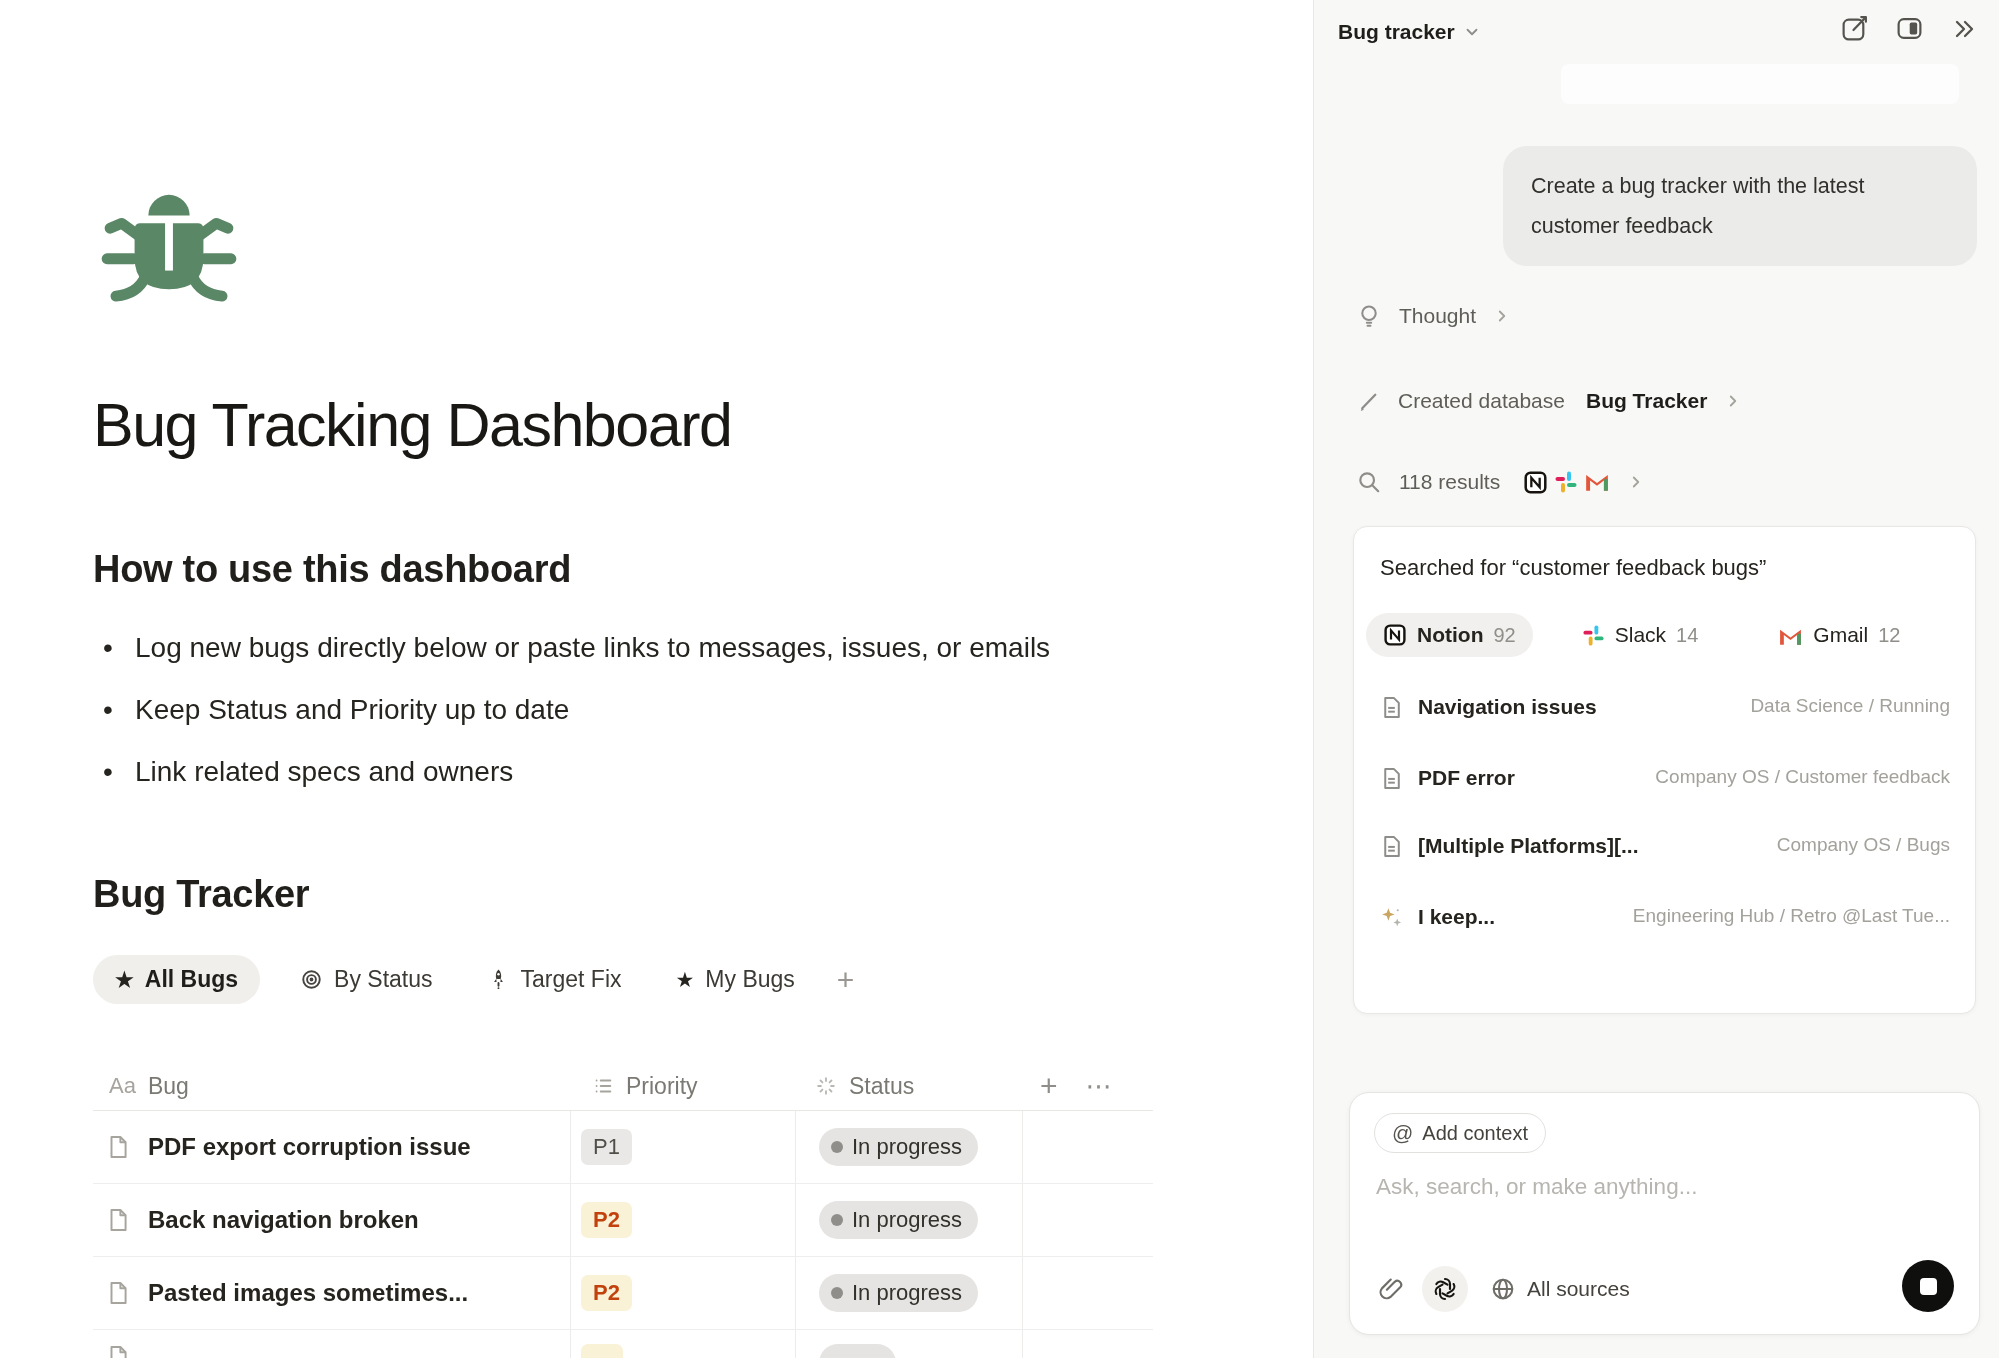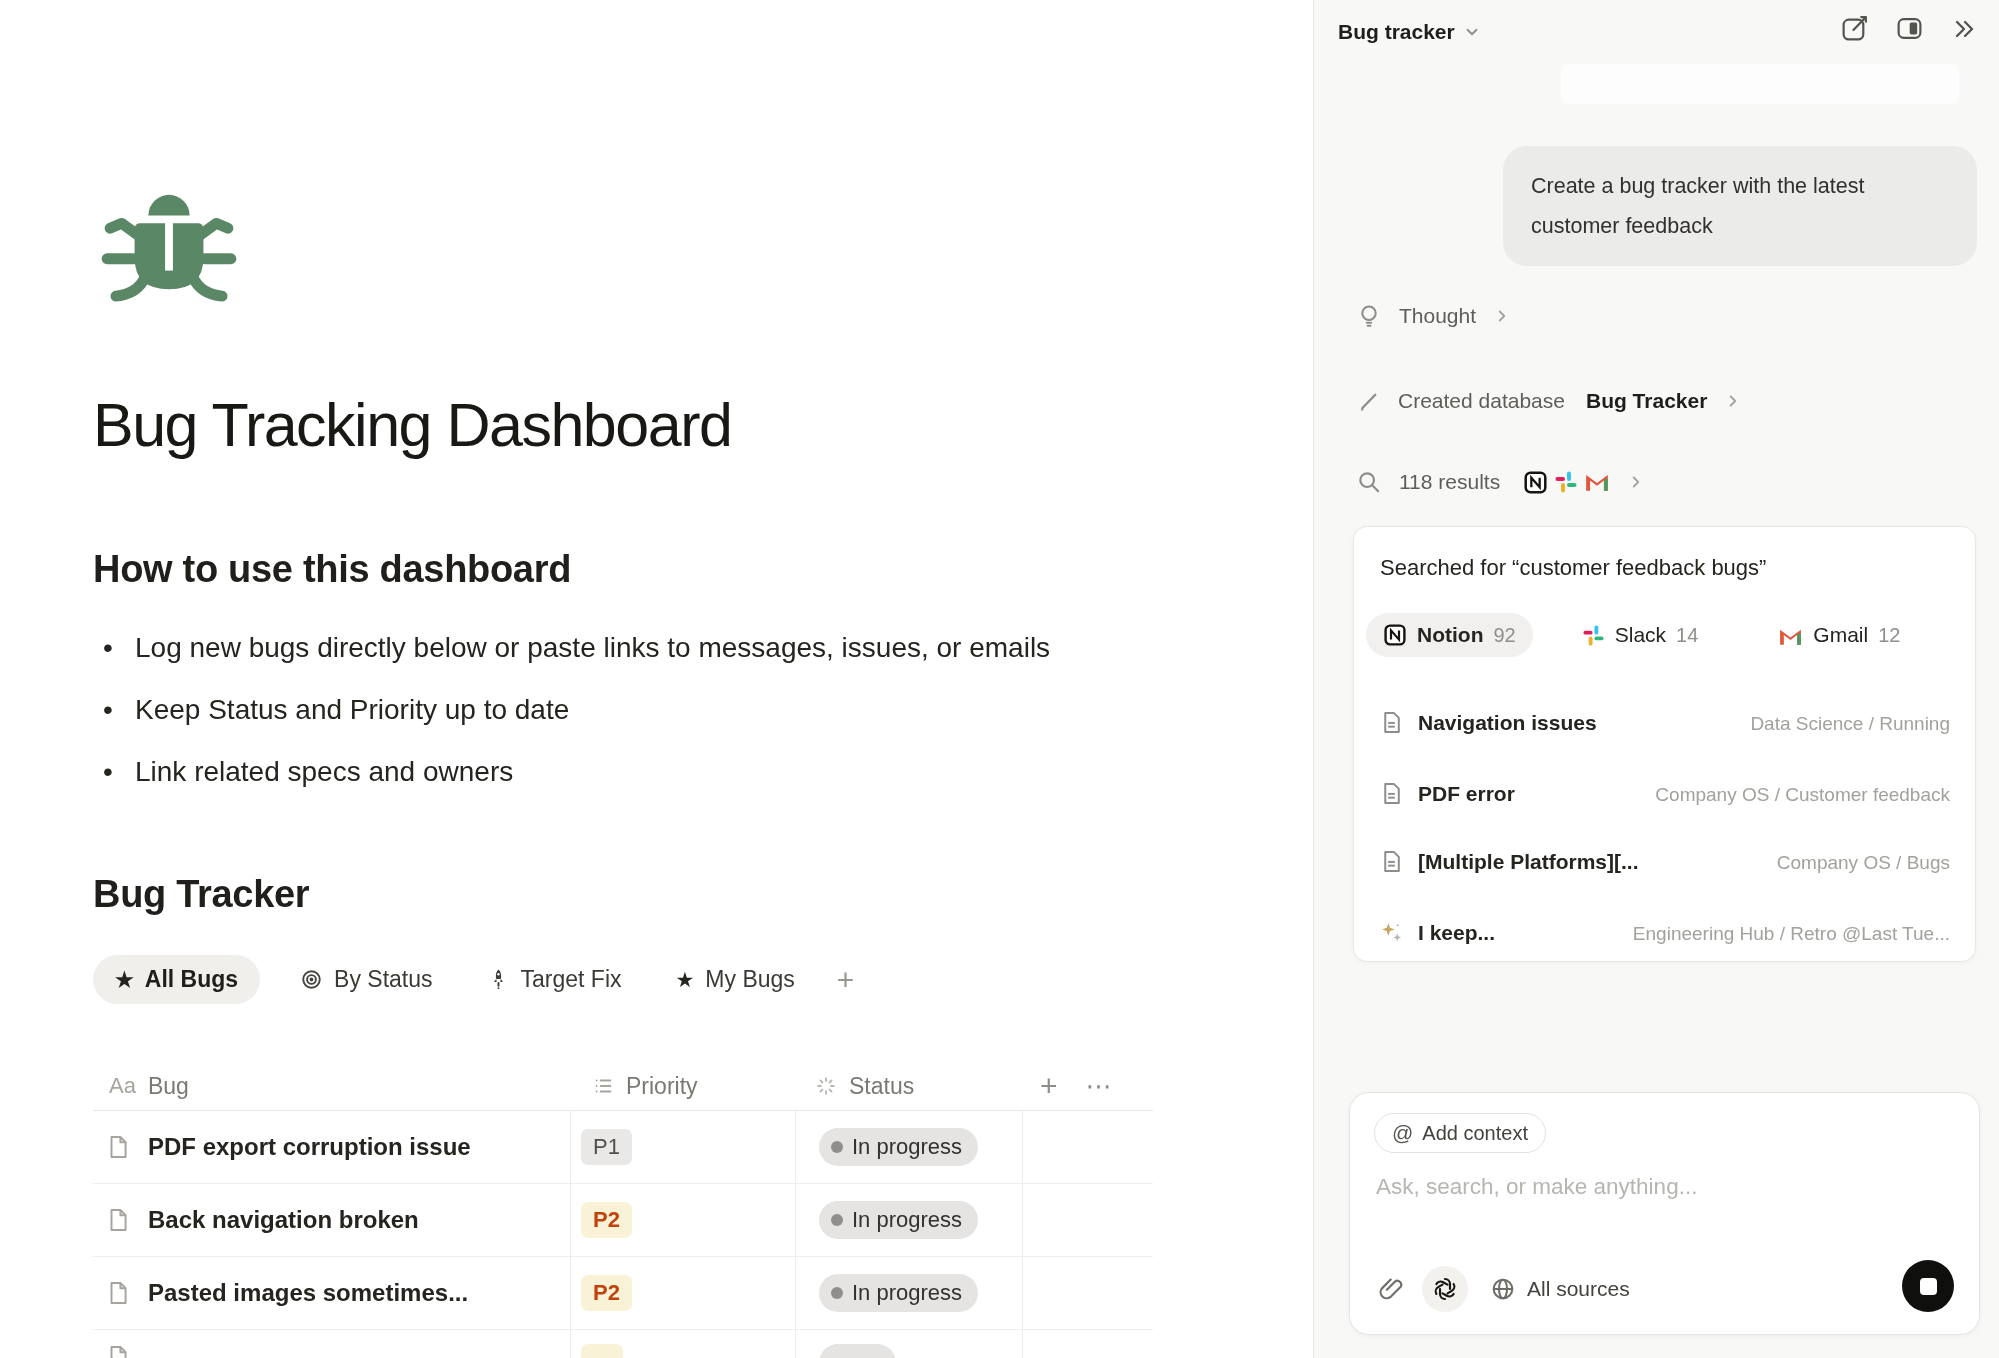--- a/index.html
+++ b/index.html
@@ -59,30 +59,30 @@
   .panel-actions { position:absolute; right:21px; top:14px; display:flex; align-items:center; gap:26px; color:#55534e; }
   .ghost-block { position:absolute; left:247px; top:64px; width:398px; height:40px; background:#ffffff;
     opacity:.75; border-radius:8px; }
   .bubble { position:absolute; left:189px; top:146px; width:474px; background:#ebebe9; border-radius:24px;
     padding:20px 28px; font-size:21.5px; line-height:40px; color:#32302c; }
   .act-row { position:absolute; left:42px; display:flex; align-items:center; gap:17px; height:34px; }
   .act-label { font-size:21px; color:#5f5d58; white-space:nowrap; }
   .act-strong { font-size:21px; font-weight:700; color:#1f1e1b; margin-left:4px; white-space:nowrap; }
   .src-icons { display:flex; align-items:center; gap:6px; margin-left:6px; }
 
-  .card { position:absolute; left:39px; top:526px; width:623px; height:436px; background:#fff;
+  .card { position:absolute; left:39px; top:526px; width:623px; height:488px; background:#fff;
     border:1px solid #e8e7e4; border-radius:14px; box-shadow:0 1px 4px rgba(0,0,0,.04); }
   .card-title { position:absolute; left:26px; top:28px; font-size:22px; font-weight:500; color:#26241f; }
   .chips { position:absolute; left:12px; top:86px; display:flex; align-items:center; }
   .chip { display:flex; align-items:flex-end; gap:10px; padding:10px 17px; border-radius:24px; }
   .chip.selected { background:#f1f0ee; }
   .chip-name { font-size:21px; font-weight:600; color:#26241f; }
   .chip-count { font-size:20px; color:#908e89; }
   .chip-gap1 { width:32px; } .chip-gap2 { width:46px; }
-  .result { position:absolute; left:25px; right:25px; height:40px; display:flex; align-items:flex-end; gap:14px; }
+  .result { position:absolute; left:25px; right:25px; height:40px; display:flex; align-items:flex-start; gap:14px; }
   .result-title { font-size:21px; font-weight:600; color:#26241f; white-space:nowrap; }
   .result-path { margin-left:auto; font-size:19px; color:#a3a19b; white-space:nowrap; }
 
   .composer { position:absolute; left:35px; top:1092px; width:631px; height:243px; background:#fff;
     border:1px solid #e6e5e2; border-radius:20px; box-shadow:0 1px 5px rgba(0,0,0,.05); }
   .ctx-pill { position:absolute; left:24px; top:20px; height:40px; display:flex; align-items:center; gap:9px;
     padding:0 17px; border:1.5px solid #e2e1de; border-radius:21px; background:#fff; }
   .ctx-at { font-size:21px; color:#55534d; } .ctx-label { font-size:20px; color:#44423c; }
   .composer-input { position:absolute; left:26px; top:74px; width:560px; height:40px; border:none; outline:none;
     font-family:"Liberation Sans", sans-serif; font-size:22.5px; color:#32302c; background:transparent; }

